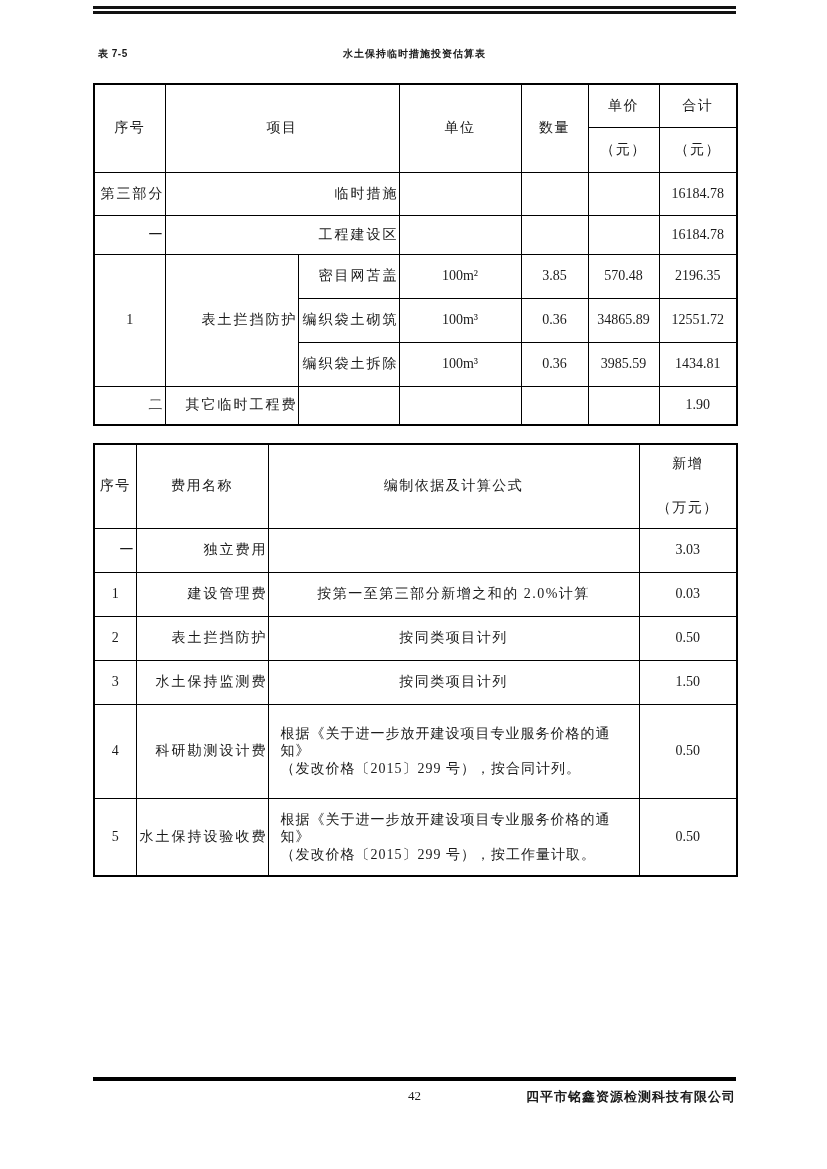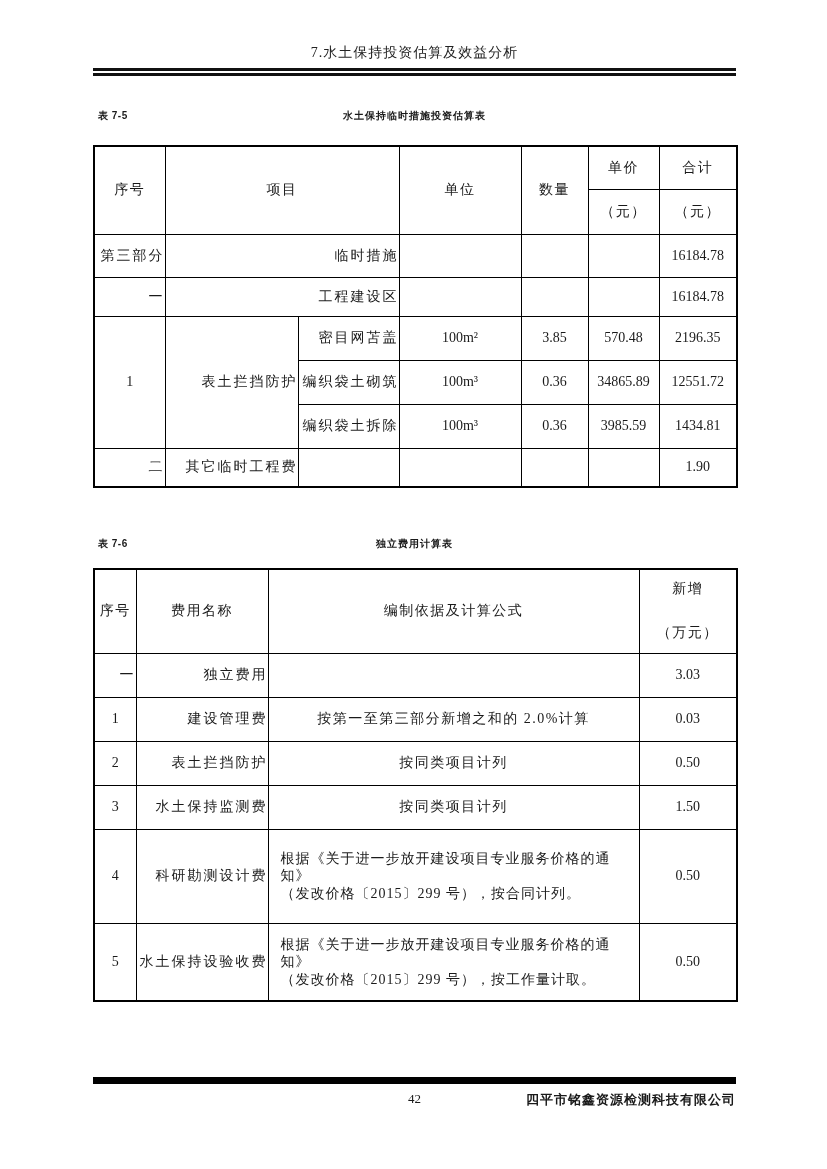--- a/index.html
+++ b/index.html
@@ -81,21 +81,21 @@
     text-align: left;
     padding: 12px 8px 12px 12px;
   }
   .basis-line { letter-spacing: 1px; line-height: 1.25; }
   .basis-line + .basis-line { }
   .footer {
     position: absolute;
     left: 93px;
     width: 643px;
     top: 1077px;
-    border-top: 7px solid #000000;
+    border-top: 4px solid #000000;
   }
   .footer-row {
     position: relative;
     margin-top: 7px;
     height: 18px;
     font-size: 13px;
   }
   .footer-pagenum {
     position: absolute;
     left: 50%;
@@ -109,21 +109,20 @@
     font-family: "Liberation Sans", "DejaVu Sans", sans-serif;
     font-size: 13px;
   }
 </style>
 </head>
 <body>
 
 <div class="page">
   <div class="content">
 
-    <div class="page-header">7.水土保持投资估算及效益分析</div>
     <div class="double-rule"></div>
 
     <div class="caption cap1">
       <span class="cap-label">表 7-5</span>
       <span class="cap-title">水土保持临时措施投资估算表</span>
     </div>
 
     <table class="t1">
       <colgroup>
         <col style="width:71px">
@@ -195,24 +194,20 @@
           <td class="txt">其它临时工程费</td>
           <td class="txt"></td>
           <td class="num"></td>
           <td class="num"></td>
           <td class="num"></td>
           <td class="num">1.90</td>
         </tr>
       </tbody>
     </table>
 
-    <div class="caption cap2">
-      <span class="cap-label">表 7-6</span>
-      <span class="cap-title">独立费用计算表</span>
-    </div>
 
     <table class="t2">
       <colgroup>
         <col style="width:42px">
         <col style="width:132px">
         <col style="width:371px">
         <col style="width:98px">
       </colgroup>
       <tbody>
         <tr class="thead">

